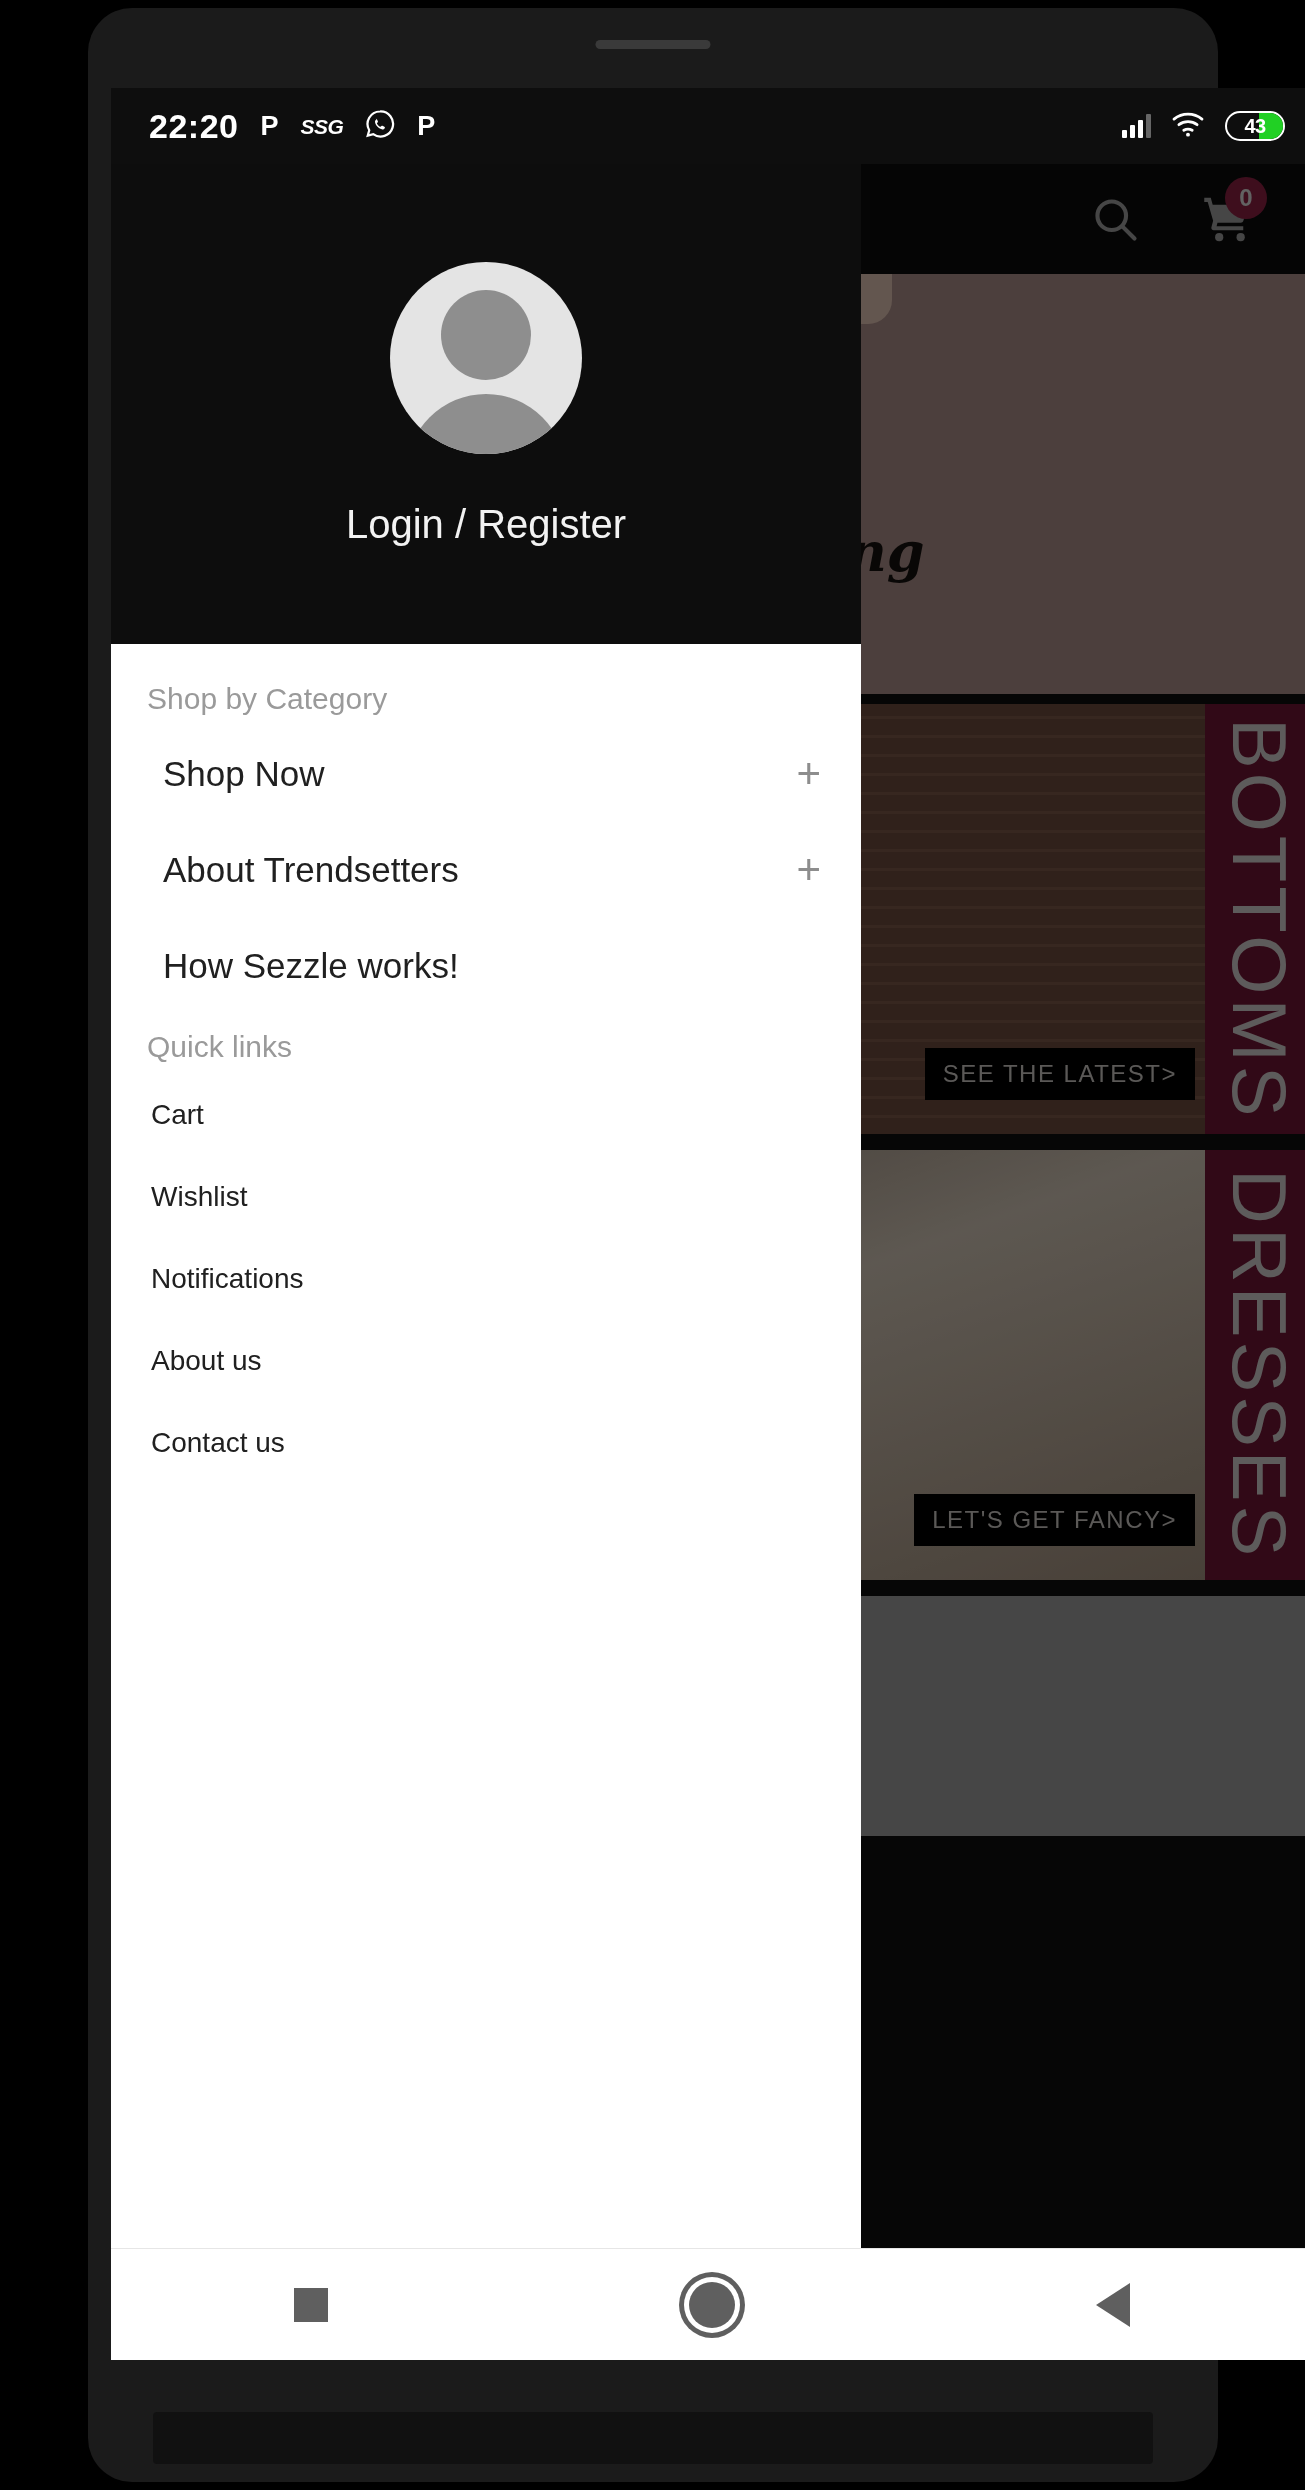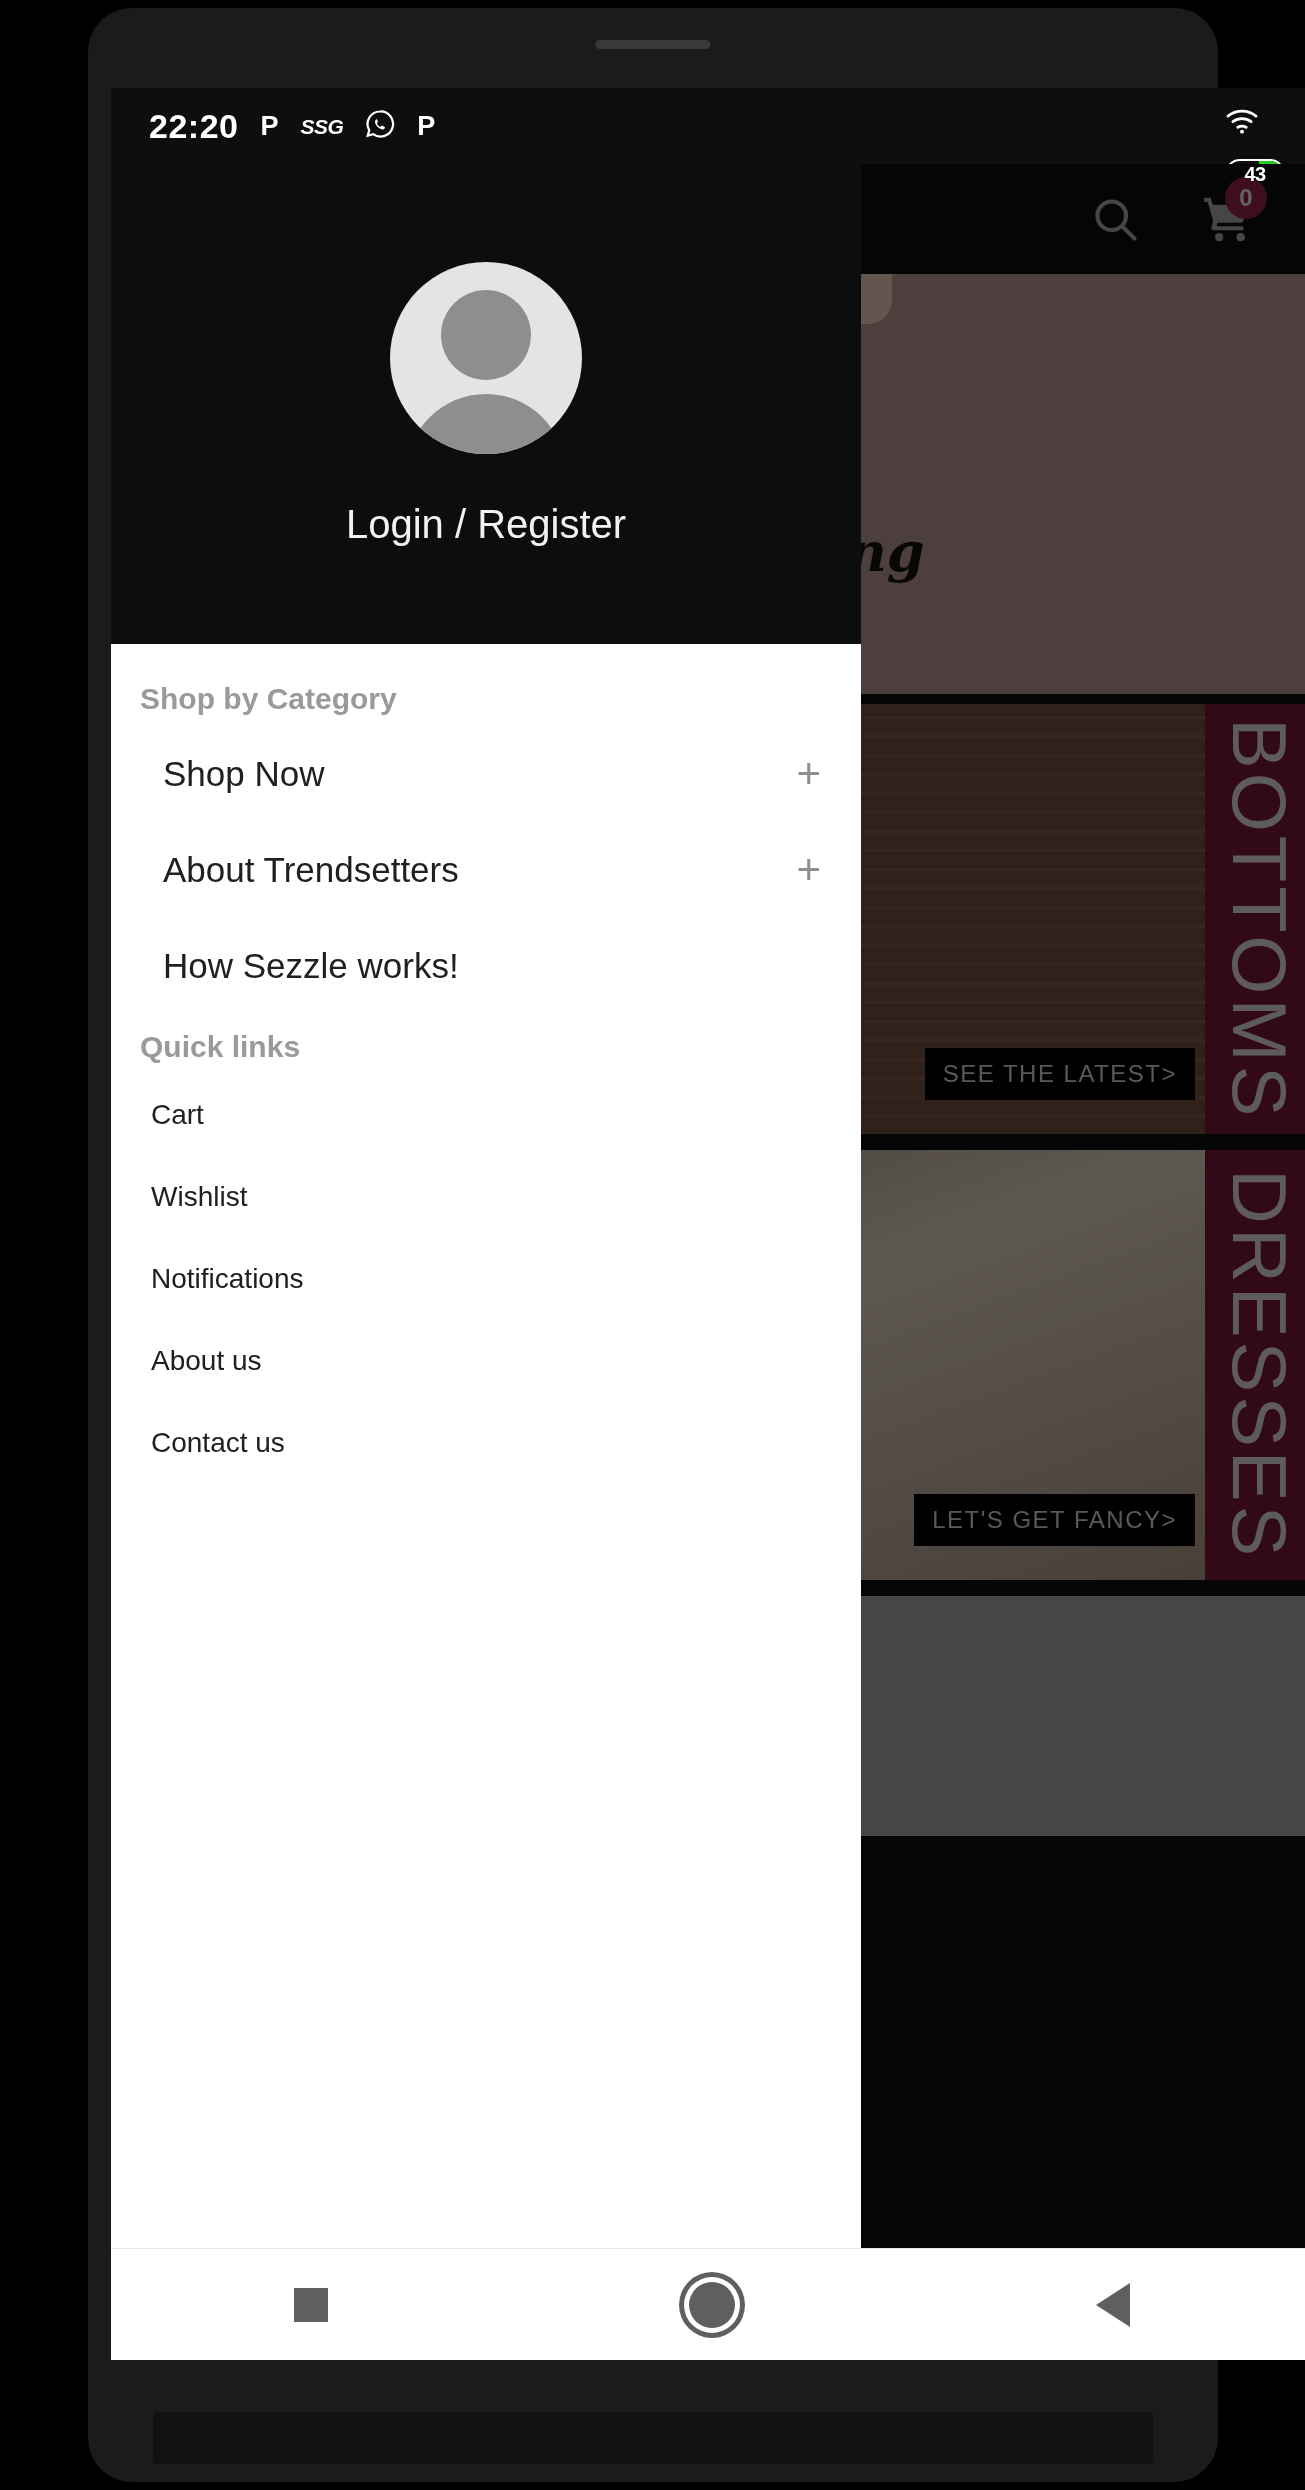--- a/index.html
+++ b/index.html
@@ -40,21 +40,21 @@
     position:absolute; left:0; top:0; width:100%; height:76px;
     background:#0e0e0e;
     display:flex; align-items:center;
     padding:0 28px 0 38px;
     color:#fff;
   }
   #status-left { display:flex; align-items:center; gap:22px; }
   #clock { font-size:34px; font-weight:600; letter-spacing:0.5px; }
   .notif-glyph { font-size:27px; font-weight:700; line-height:1; }
   .notif-glyph.small { font-size:21px; font-style:italic; font-weight:700; letter-spacing:-0.5px;text-align:right;}
-  #status-right { margin-left:auto; display:flex; align-items:flex-start; gap:20px;flex-direction:column; }
+  #status-right { margin-left:auto; display:flex; align-items:center; gap:20px; }
 
   .sig-bars { display:flex; align-items:flex-end; gap:3px; height:24px; }
   .sig-bars i { display:block; width:5px; background:#fff; border-radius:1px; }
   .sig-bars i:nth-child(1){ height:8px; }
   .sig-bars i:nth-child(2){ height:13px; }
   .sig-bars i:nth-child(3){ height:18px; }
   .sig-bars i:nth-child(4){ height:24px; background:#666; }
 
   .battery {
     position:relative;
@@ -212,22 +212,22 @@
   }
   #avatar .body {
     position:absolute; left:50%; top:132px; transform:translateX(-50%);
     width:160px; height:150px; border-radius:80px 80px 0 0; background:#8e8e8e;
   }
   #login-label { color:#f2f2f2; font-size:40px; font-weight:400; }
 
   #drawer-body { flex:1; background:#fff; padding-top:28px; overflow:hidden; }
 
   .section-title {
-    color:#9a9a9a; font-size:30px; font-weight:700;
-    padding:10px 0 10px 20px; margin-left:9px;
+    color:#9a9a9a; font-size:30px; font-weight:400;
+    padding:10px 0 10px 20px; margin-left:16px;
   }
   #sec-quick { padding-top:16px; }
 
   .menu-row {
     display:flex; align-items:center;
     padding:0 40px 0 52px;
     height:96px;
     font-size:35px; color:#202020; font-weight:400;
   }
   .menu-row .plus {

